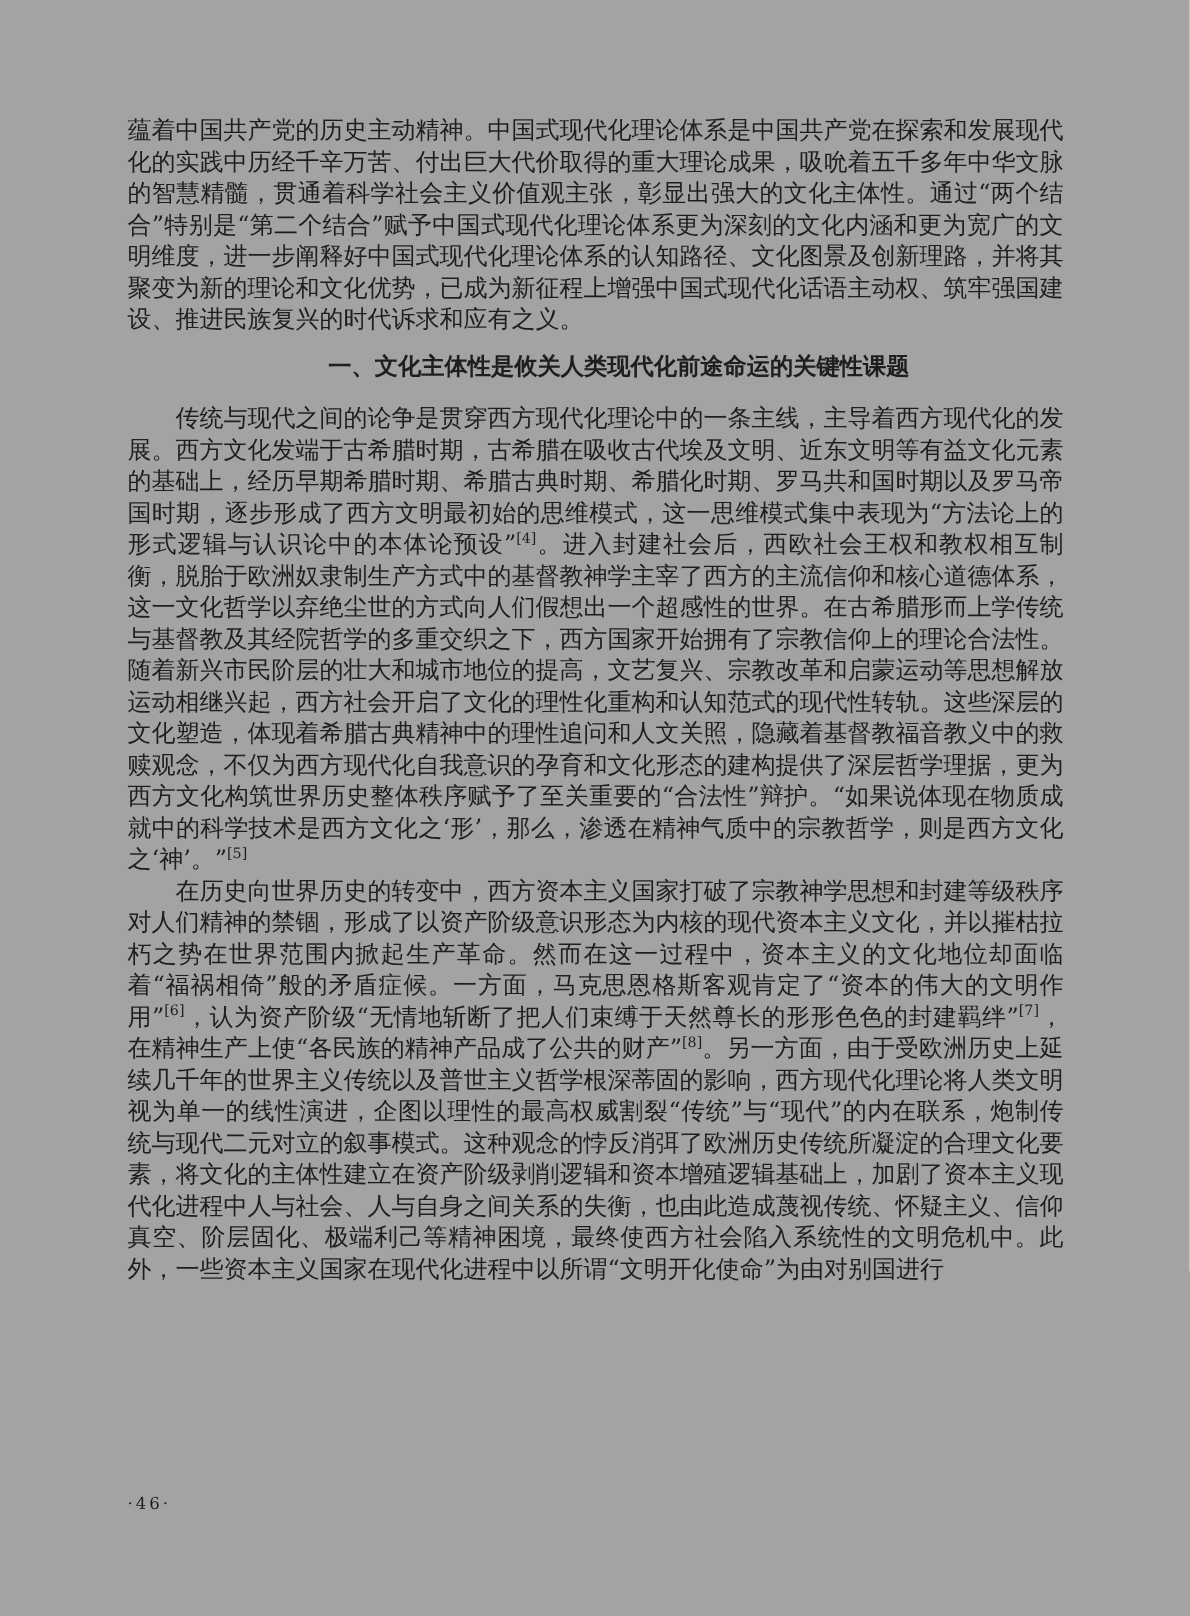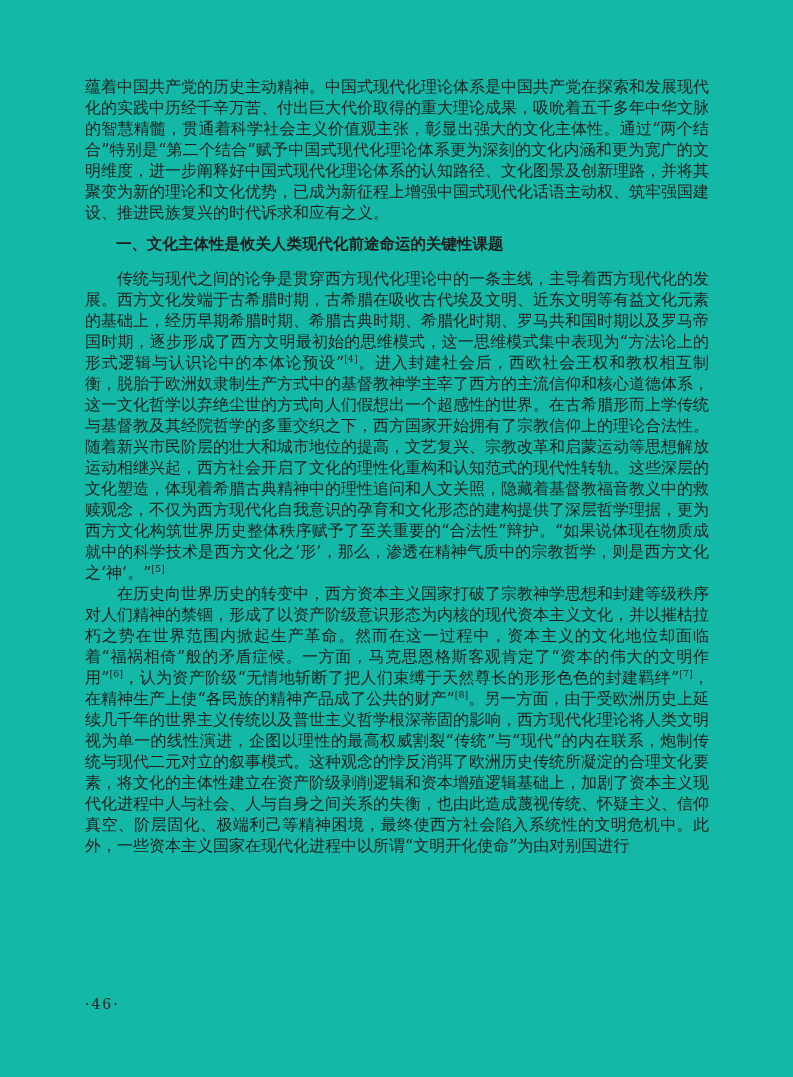--- a/index.html
+++ b/index.html
@@ -11,21 +11,21 @@
     width: 793px;
     height: 1077px;
     position: relative;
     overflow: hidden;
     font-family: "DejaVu Serif", "Liberation Serif", serif;
     color: #1e1e1e;
   }
   .page {
     position: absolute;
     inset: 0;
-    background: #14b8a6;
+    background: #a3a3a3;
   }
   .article-body {
     position: absolute;
     left: 85px;
     top: 76px;
     width: 624px;
   }
   .article-body p {
     margin: 0;
     font-size: 16px;
@@ -36,36 +36,36 @@
   }
   .article-body p.indent {
     text-indent: 2em;
   }
   .article-body p.heading1 {
     font-family: "DejaVu Sans", "Liberation Sans", sans-serif;
     font-weight: bold;
     font-size: 15.5px;
     text-indent: 2em;
     margin: 11px 0 13px 0;
-    text-align: left;
+    text-align: center;
   }
   .article-body p.heading2 {
     text-indent: 2em;
   }
   sup.ref {
     font-size: 9.5px;
     line-height: 0;
     vertical-align: super;
     letter-spacing: 0;
   }
   .page-number {
     position: absolute;
     left: 85px;
     top: 996px;
-    font-size: 14px;
+    font-size: 11px;
     letter-spacing: 2px;
     color: #1e1e1e;
   }
 </style>
 </head>
 <body>
 
 <div class="page">
   <div class="article-body">
       <p class="body">蕴着中国共产党的历史主动精神。中国式现代化理论体系是中国共产党在探索和发展现代化的实践中历经千辛万苦、付出巨大代价取得的重大理论成果，吸吮着五千多年中华文脉的智慧精髓，贯通着科学社会主义价值观主张，彰显出强大的文化主体性。通过“两个结合”特别是“第二个结合”赋予中国式现代化理论体系更为深刻的文化内涵和更为宽广的文明维度，进一步阐释好中国式现代化理论体系的认知路径、文化图景及创新理路，并将其聚变为新的理论和文化优势，已成为新征程上增强中国式现代化话语主动权、筑牢强国建设、推进民族复兴的时代诉求和应有之义。</p>

